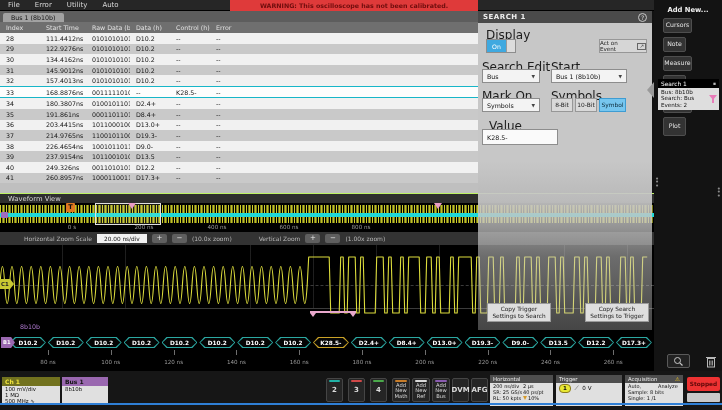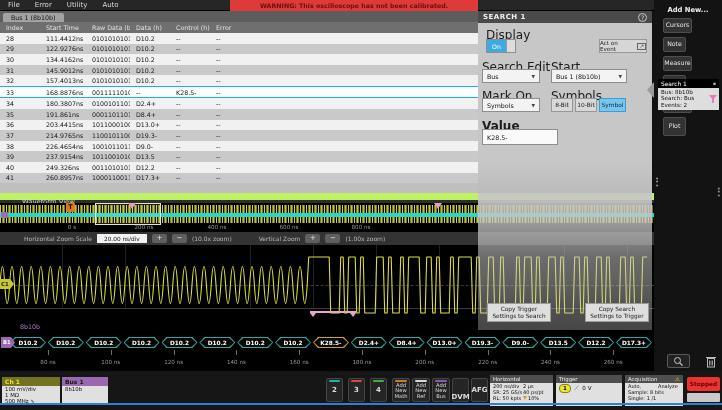--- a/index.html
+++ b/index.html
@@ -54,21 +54,21 @@
   .sb-btn.tall{height:19px;}
   .badge{position:absolute;left:4px;top:79px;width:61px;}
   .badge-head{height:9px;background:#000;color:#fff;font-size:5.9px;display:flex;align-items:center;justify-content:space-between;padding:0 3px;}
   .badge-body{background:#dedede;color:#111;font-size:5.6px;line-height:6.4px;padding:1px 3px 2px 3px;position:relative;}
   .funnel{position:absolute;right:2px;top:7px;width:8px;height:8px;background:#e87ab8;clip-path:polygon(0 0,100% 0,62% 46%,62% 100%,38% 100%,38% 46%);}
   .wedge{position:absolute;left:-7px;top:82px;width:0;height:0;border-top:8px solid transparent;border-bottom:8px solid transparent;border-right:7px solid #9a9a9a;}
   .dots{position:absolute;color:#8a8a8a;font-size:7px;line-height:3.4px;letter-spacing:0;}
   .tool-btn{position:absolute;background:#222;border:1px solid #5a5a5a;border-radius:2px;display:flex;align-items:center;justify-content:center;}
 
   
-  .wf-title{position:absolute;left:0;top:193px;width:654px;height:10px;background:#2e2e2e;color:#d6d6d6;font-size:6.8px;display:flex;align-items:center;padding-left:22px;border-top:7px solid #bef264;}
+  .wf-title{position:absolute;left:0;top:193px;width:654px;height:10px;background:#2e2e2e;color:#d6d6d6;font-size:6.8px;display:flex;align-items:center;padding-left:8px;border-top:1px solid #bef264;}
   .overview{position:absolute;left:0;top:203px;width:654px;height:29px;background:#000;overflow:hidden;z-index:10;}
   .ov-stripes{position:absolute;left:0;top:2px;width:654px;height:18px;
      background:repeating-linear-gradient(90deg,rgba(225,225,45,.85) 0 1px,transparent 1px 3px),
                 repeating-linear-gradient(90deg,rgba(225,225,45,.55) 0 1px,transparent 1px 2px);}
   .ov-cyan{position:absolute;left:0;top:10px;width:654px;height:4px;background:#1fd9d9;}
   .ov-bustick{position:absolute;left:1px;top:9px;width:7px;height:6px;background:#a06cc0;border-radius:1px;}
   .zoom-window{position:absolute;left:95px;top:0;width:66px;height:22px;border:1px solid #e0e0e0;background:rgba(255,255,200,.10);}
   .t-marker{position:absolute;left:66px;top:0;width:9px;height:9px;background:#e07820;border-radius:1px;color:#111;font-size:6.5px;font-weight:bold;text-align:center;line-height:9px;}
   .pink-marker{position:absolute;top:0;width:0;height:0;border-left:4px solid transparent;border-right:4px solid transparent;border-top:6px solid #e89cc5;}
   .ov-tick{position:absolute;top:21px;font-size:5.6px;color:#9a9a9a;transform:translateX(-50%);}
@@ -416,21 +416,21 @@
     <div class="dd" style="left:4px;top:87px;width:58px;">
       <span>Symbols</span>
       <span class="arr">▼</span>
     </div>
     <div id="format-group">
         <div class="seg" style="left: 73px; top: 87px; width: 22px;">8-Bit</div>
         <div class="seg" style="left: 97px; top: 87px; width: 22px;">10-Bit</div>
         <div class="seg active" style="left: 121px; top: 87px; width: 27px;">Symbol</div>
       </div>
 
-    <span class="sp-label" style="left:4px;top:108px;font-weight:bold;">Value</span>
+    <span class="sp-label" style="left:11px;top:108px;">Value</span>
     <div class="value-input">K28.5-</div>
 
     <div class="copy-btn" style="left:9px;top:292px;">Copy Trigger Settings to Search</div>
     <div class="copy-btn" style="left:107px;top:292px;">Copy Search Settings to Trigger</div>
   </div>
 
   <div class="sidebar">
     <div class="sb-title">Add New...</div>
     <div class="sb-grid">
         <div class="sb-btn w1">Cursors</div>
@@ -507,21 +507,21 @@
           <span class="lab">Add New Math</span>
         </div>
         <div class="sq-btn" style="left: 412px; width: 18px;">
           <div class="stripe" style="background: rgb(216, 216, 216);"></div>
           <span class="lab">Add New Ref</span>
         </div>
         <div class="sq-btn" style="left: 432px; width: 18px;">
           <div class="stripe" style="background: rgb(138, 92, 176);"></div>
           <span class="lab">Add New Bus</span>
         </div>
-        <div class="sq-btn" style="left: 452px; width: 17px; justify-content: flex-end;">
+        <div class="sq-btn" style="left: 452px; width: 17px;">
           <span class="num">DVM</span>
         </div>
         <div class="sq-btn" style="left: 471px; width: 17px;">
           <span class="num">AFG</span>
         </div>
       </div>
 
     <div class="info-panel" style="left:490px;width:63px;">
       <div class="head">
           <span>Horizontal</span>

